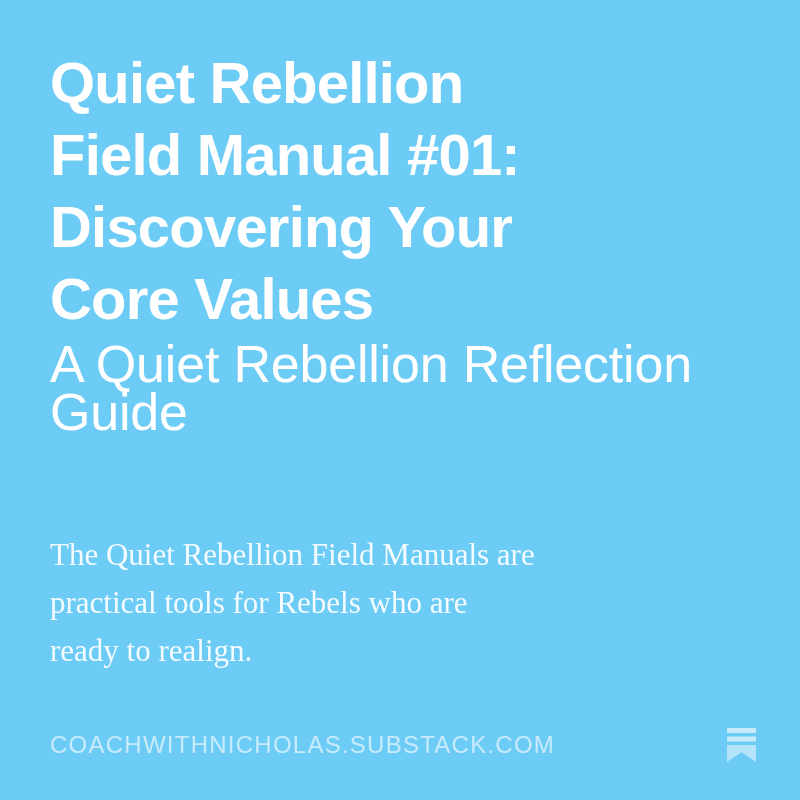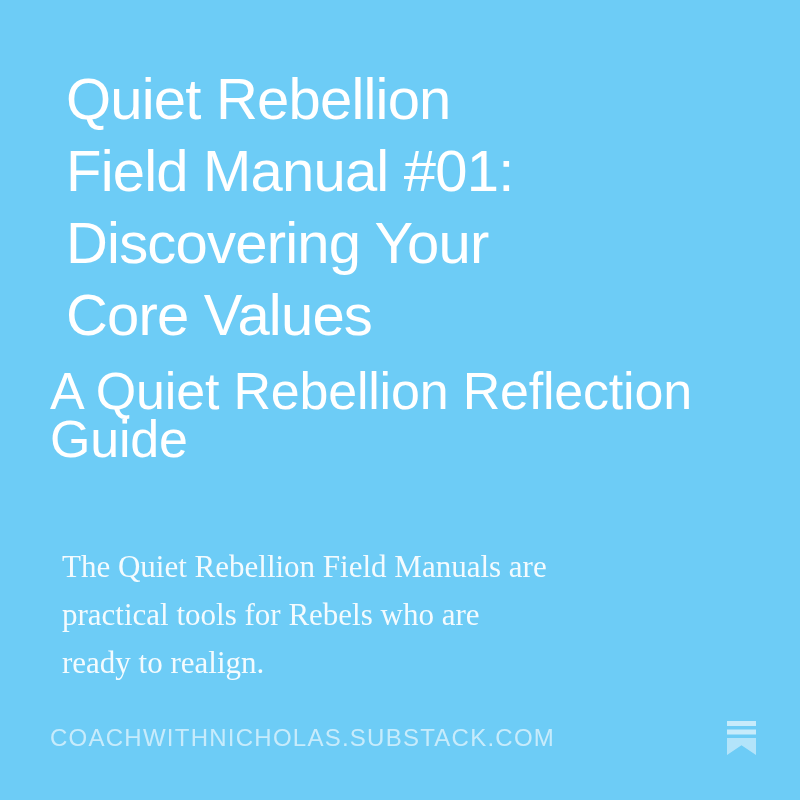--- a/index.html
+++ b/index.html
@@ -26,24 +26,24 @@
 
   
   #title-block {
     position: absolute;
     left: 50px;
     top: 47px;
     width: 700px;
   }
 
   #page-title {
-    margin: 16px;
+    margin: 0;
     padding: 0;
     font-family: "Liberation Sans", sans-serif;
-    font-weight: normal;
+    font-weight: bold;
     font-size: 58px;
     line-height: 72px;
     letter-spacing: -0.8px;
     color: #ffffff;
     white-space: pre-line;
   }
 
   #page-subtitle {
     margin: 0;
     padding: 0;
@@ -55,36 +55,36 @@
     letter-spacing: -0.2px;
     color: #ffffff;
   }
 
   
   #body-copy {
     position: absolute;
     left: 50px;
     top: 531px;
     width: 660px;
-    margin: 12px;
+    margin: 0;
     font-family: "Liberation Serif", serif;
     font-weight: normal;
     font-size: 31px;
     line-height: 48px;
     color: #ffffff;
     opacity: 0.93;
     white-space: pre-line;
   }
 
   
   #footer {
     position: absolute;
     left: 50px;
     right: 44px;
-    bottom: 44px;
+    bottom: 37px;
     height: 36px;
     display: flex;
     align-items: center;
     justify-content: space-between;
   }
 
   #footer-url {
     font-family: "Liberation Sans", sans-serif;
     font-weight: normal;
     font-size: 24px;

